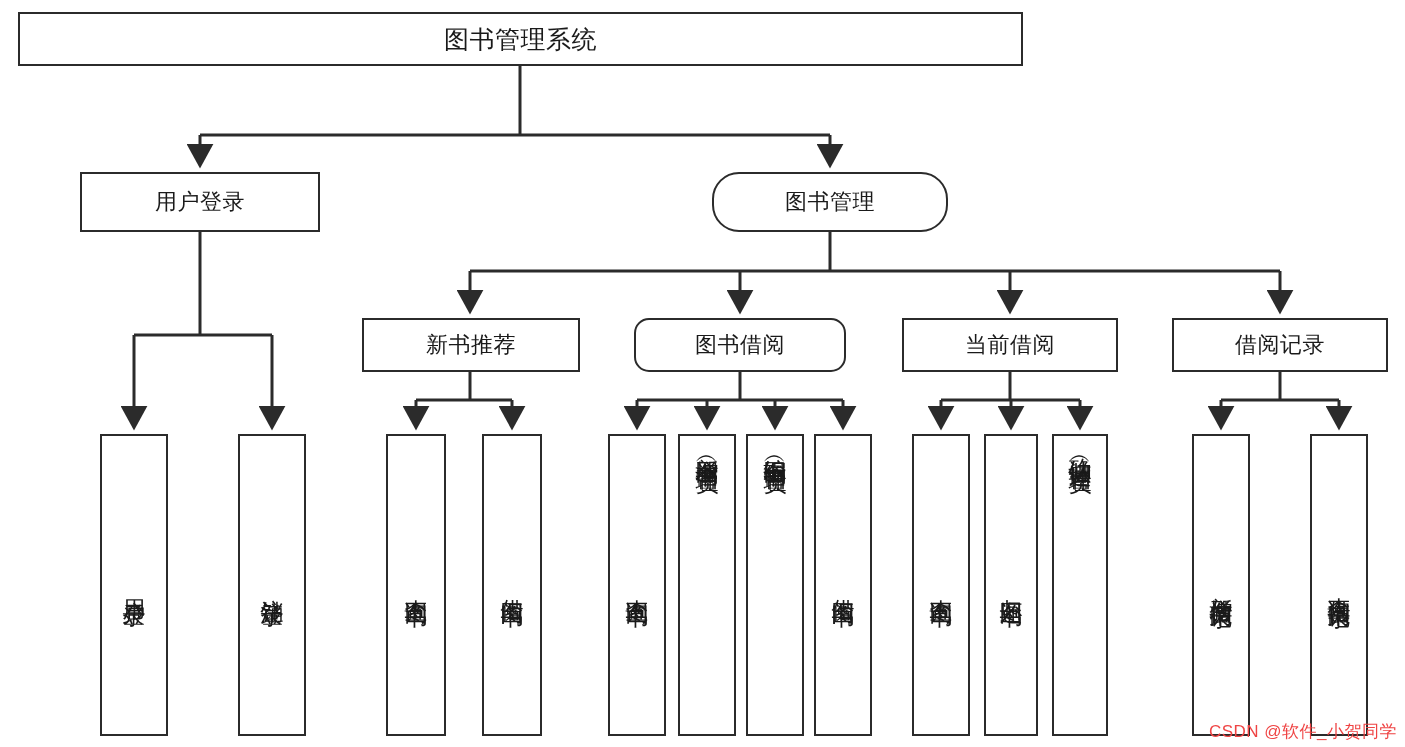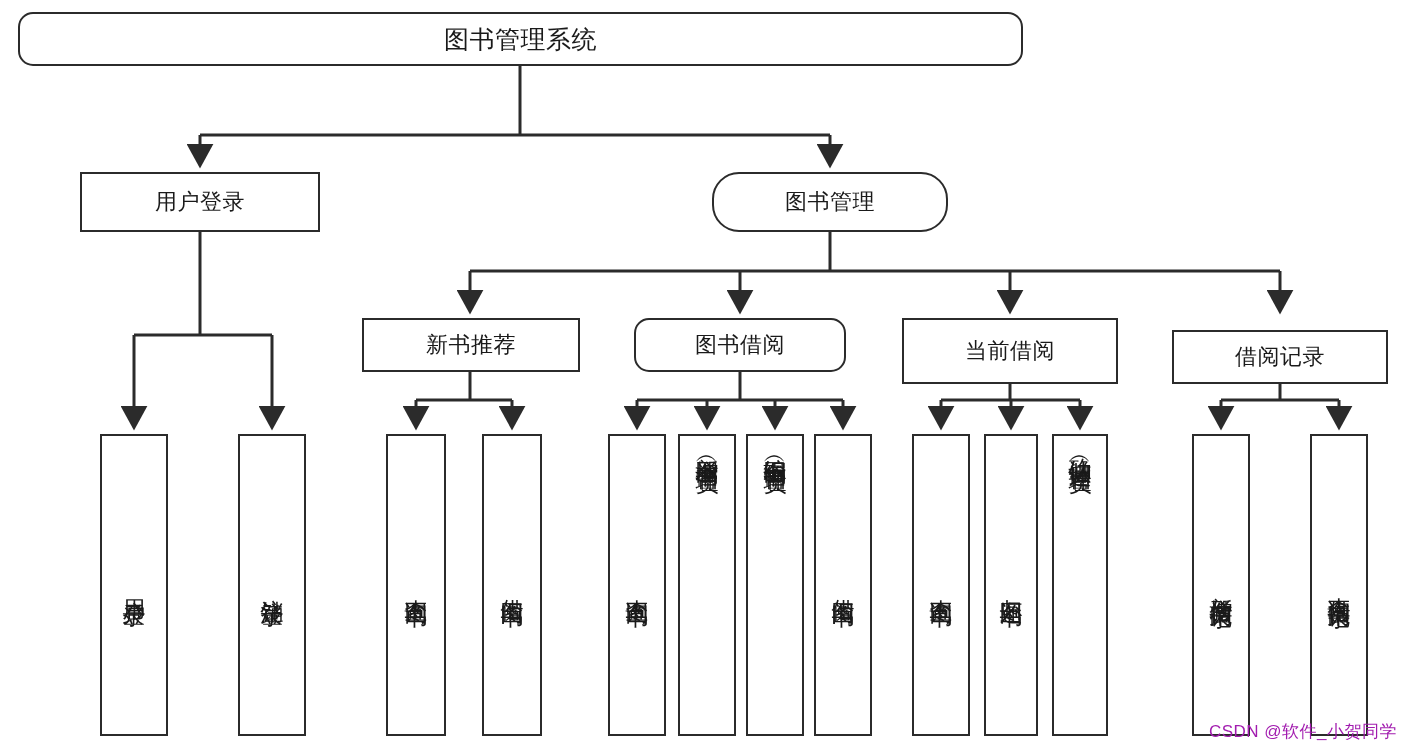--- a/index.html
+++ b/index.html
@@ -65,21 +65,21 @@
     left: 0; top: 0;
     width: 1405px;
     height: 747px;
     pointer-events: none;
   }
   .watermark {
     position: absolute;
     right: 8px;
     bottom: 4px;
     font-size: 17px;
-    color: #a21caf;
+    color: #ef4444;
     white-space: nowrap;
     letter-spacing: 0.5px;
   }
 </style>
 </head>
 <body>
 
 <div id="diagram-root">
 
   <svg class="connector-layer" viewBox="0 0 1405 747" width="1405" height="747">
@@ -125,41 +125,41 @@
       <path d="M 1011 400 L 1011 426" marker-end="url(#arrow)"></path>
       <path d="M 1080 400 L 1080 426" marker-end="url(#arrow)"></path>
 
       <path d="M 1280 372 L 1280 400"></path>
       <path d="M 1221 400 L 1339 400"></path>
       <path d="M 1221 400 L 1221 426" marker-end="url(#arrow)"></path>
       <path d="M 1339 400 L 1339 426" marker-end="url(#arrow)"></path>
     </g>
   </svg>
 
-  <div class="node-box level-root" style="left:18px; top:12px; width:1005px; height:54px;border-radius:15px;">
+  <div class="node-box level-root" style="left:18px; top:12px; width:1005px; height:54px;">
     <span class="node-label">图书管理系统</span>
   </div>
 
   <div class="node-box level-two" style="left:80px; top:172px; width:240px; height:60px;">
     <span class="node-label">用户登录</span>
   </div>
   <div class="node-box level-two" style="left:712px; top:172px; width:236px; height:60px;border-radius:27px;">
     <span class="node-label">图书管理</span>
   </div>
 
   <div class="node-box level-three" style="left:362px; top:318px; width:218px; height:54px;">
     <span class="node-label">新书推荐</span>
   </div>
   <div class="node-box level-three" style="left:634px; top:318px; width:212px; height:54px;border-radius:15px;">
     <span class="node-label">图书借阅</span>
   </div>
-  <div class="node-box level-three" style="left:902px; top:318px; width:216px; height:66px;">
+  <div class="node-box level-three" style="left:902px; top:318px; width:216px; height:54px;">
     <span class="node-label">当前借阅</span>
   </div>
-  <div class="node-box level-three" style="left:1172px; top:318px; width:216px; height:54px;margin-top:12px;">
+  <div class="node-box level-three" style="left:1172px; top:318px; width:216px; height:54px;">
     <span class="node-label">借阅记录</span>
   </div>
 
   <div class="leaf-box center-text" style="left:100px; top:434px; width:68px; height:302px;">
     <span class="leaf-label">用户登录</span>
   </div>
   <div class="leaf-box center-text" style="left:238px; top:434px; width:68px; height:302px;">
     <span class="leaf-label">注销登录</span>
   </div>
 

